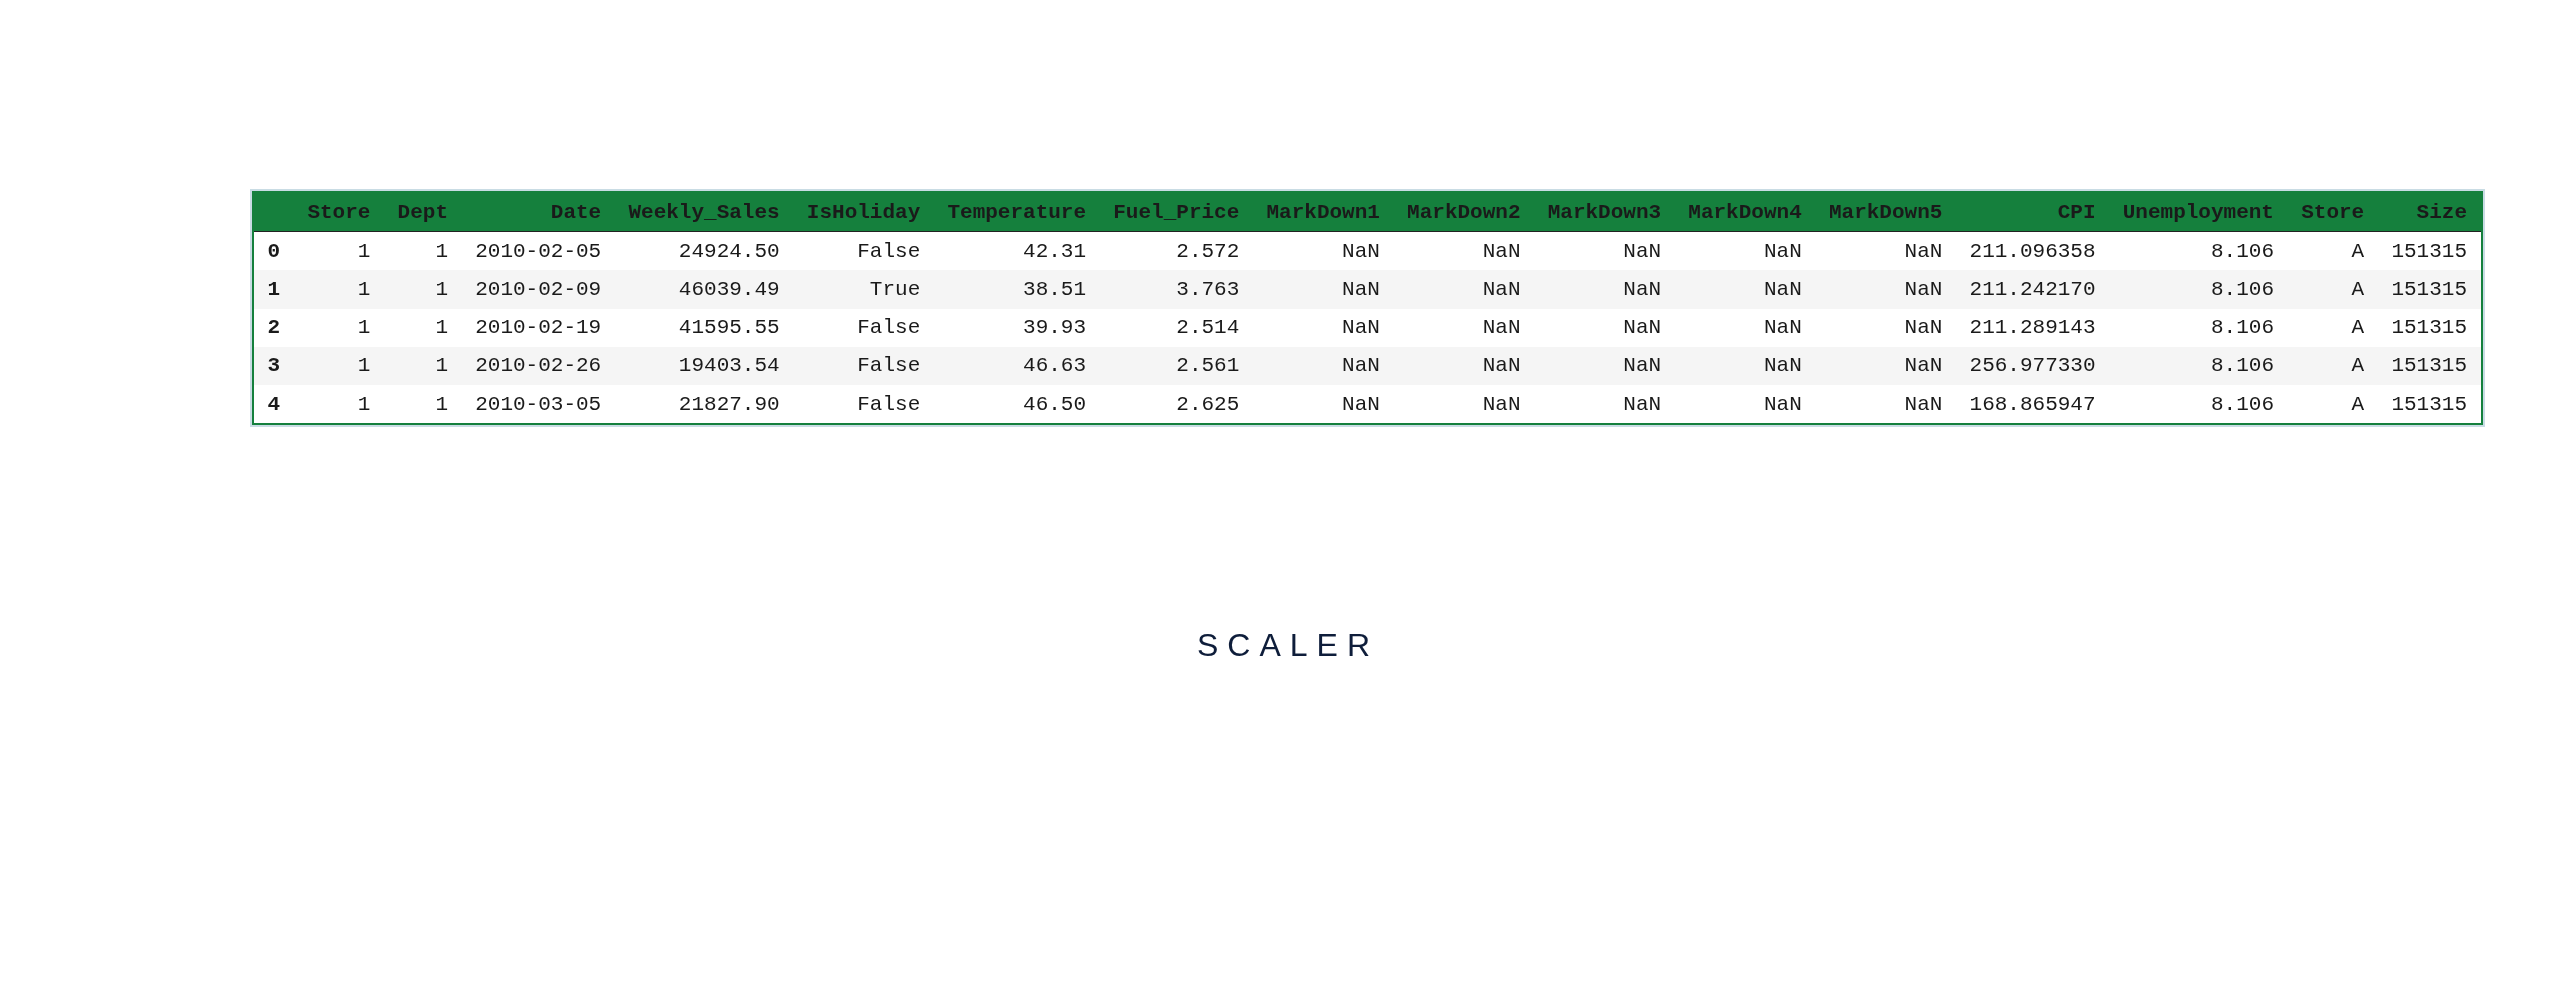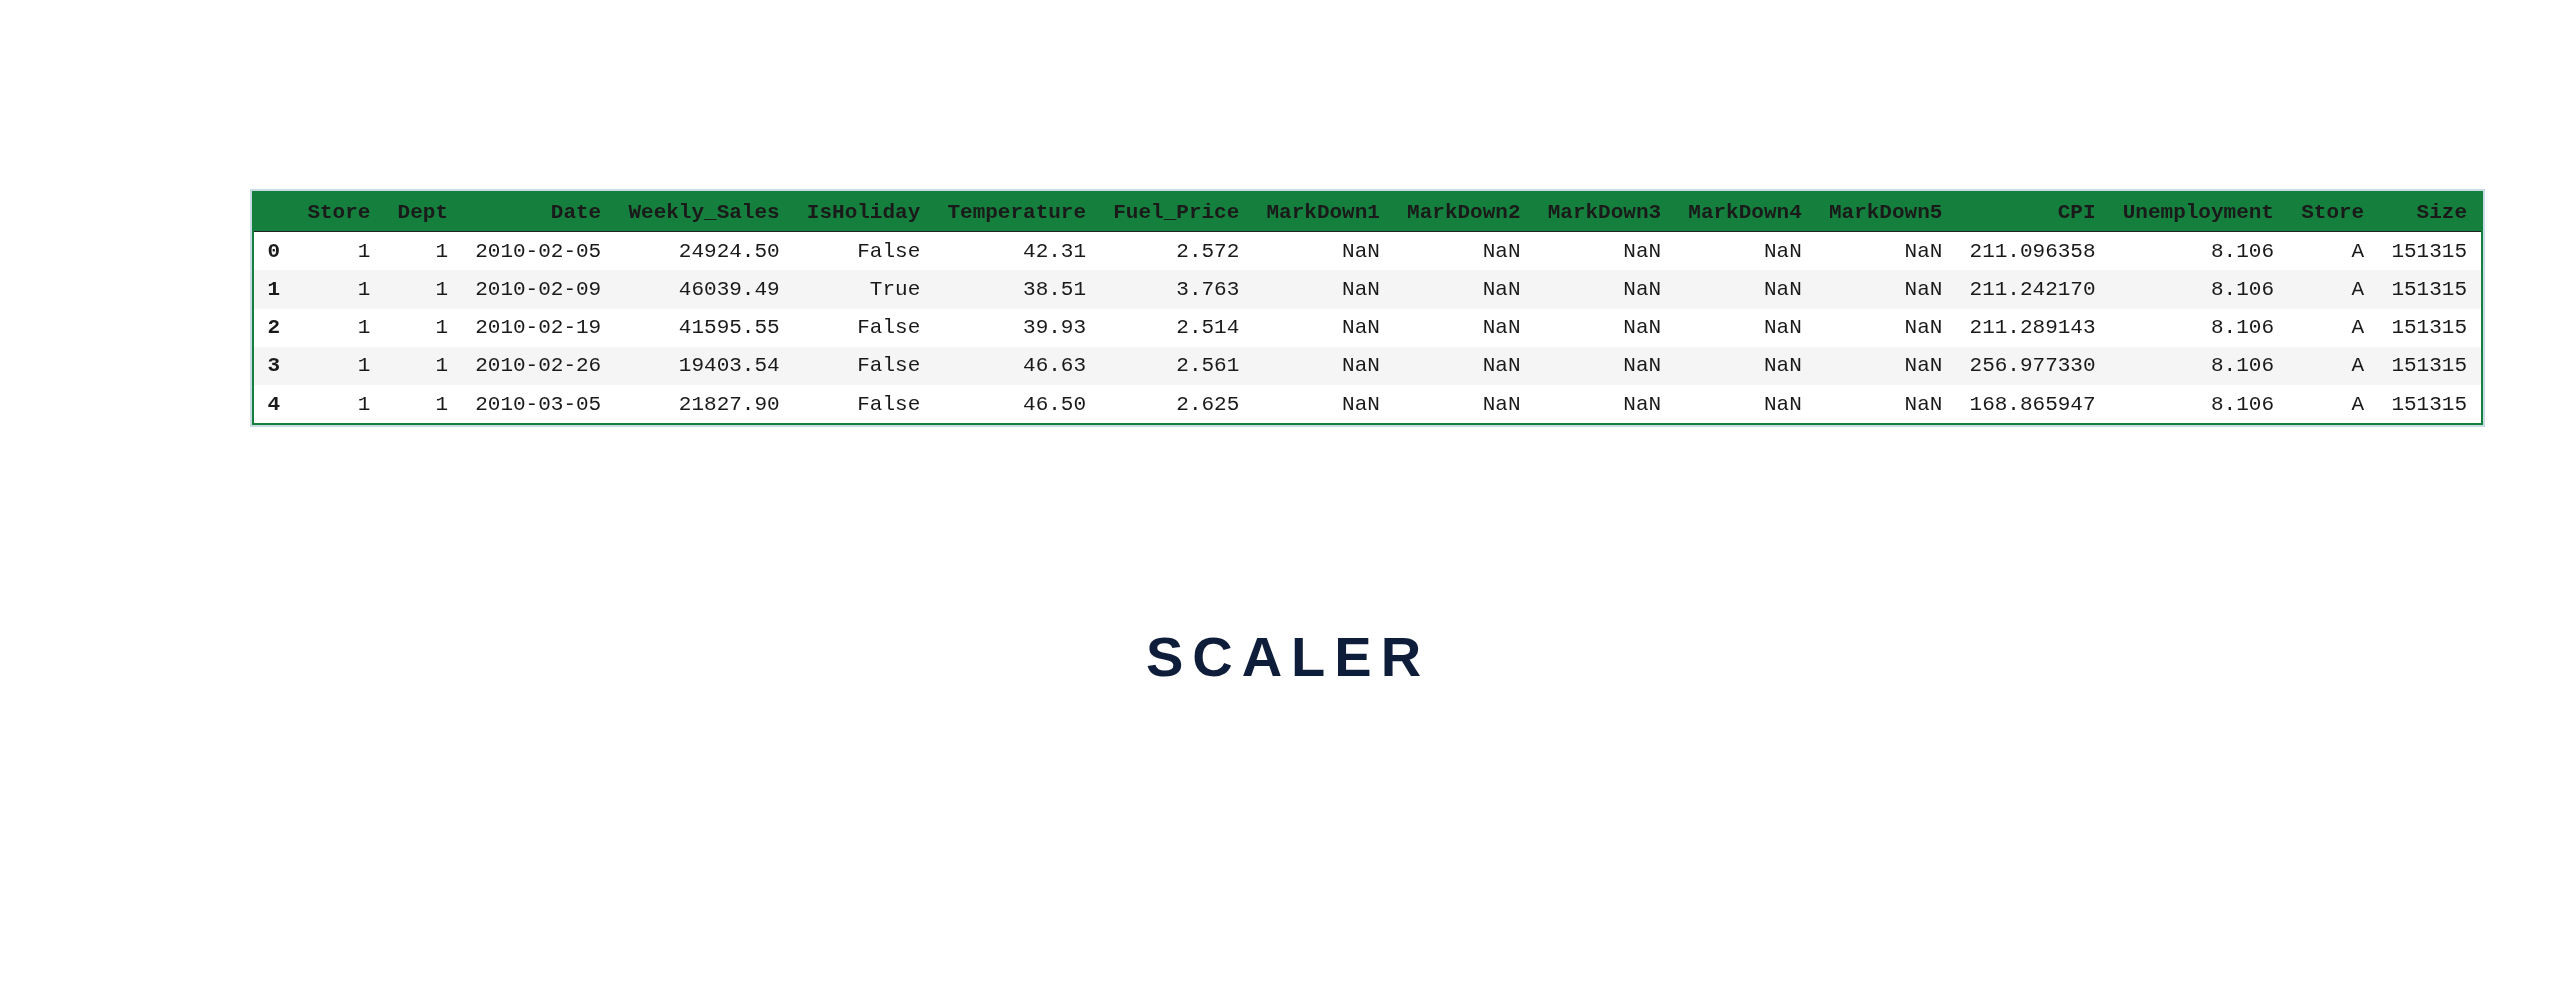--- a/index.html
+++ b/index.html
@@ -51,22 +51,22 @@
   }
   .logo {
     position: absolute;
     left: 50%;
     top: 629px;
     transform: translateX(-50%);
     text-align: center;
     line-height: 1;
   }
   .logo-top {
-    font-weight: 700;
-    font-size: 56px;
+    font-weight: 400;
+    font-size: 32px;
     letter-spacing: 9px;
     color: #0e1d3a;
     font-family: Arial, sans-serif;
   }
   .logo-bottom {
     font-family: "Brush Script MT", "Segoe Script", cursive;
     font-size: 76px;
     color: #e31b6d;
     margin-top: -9px;
     position: relative;

